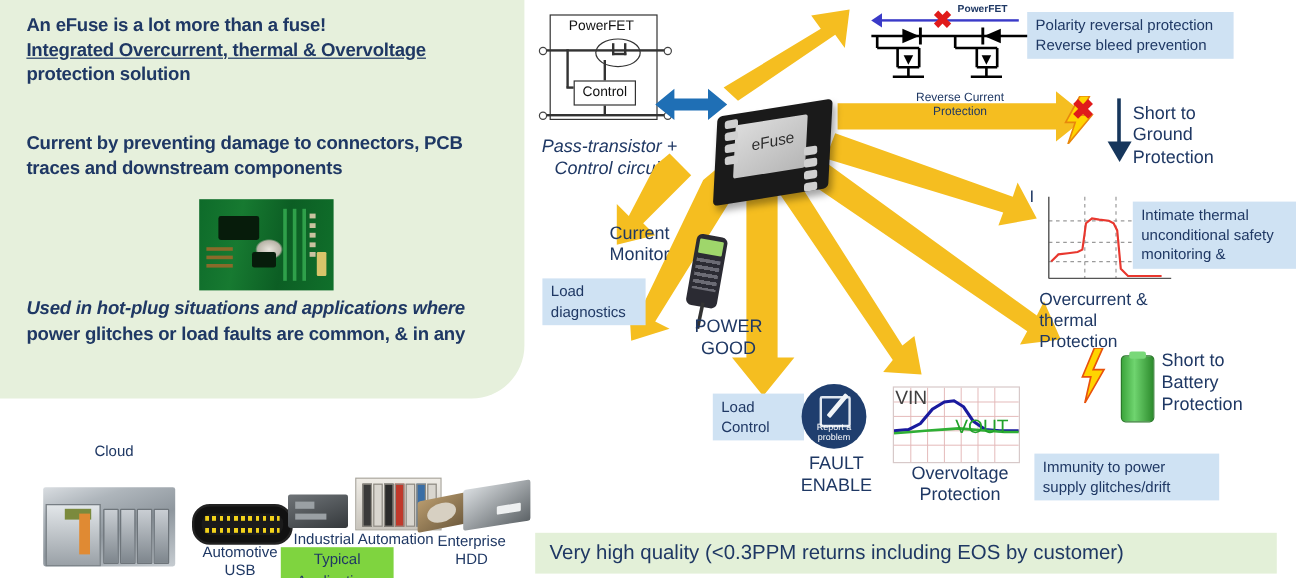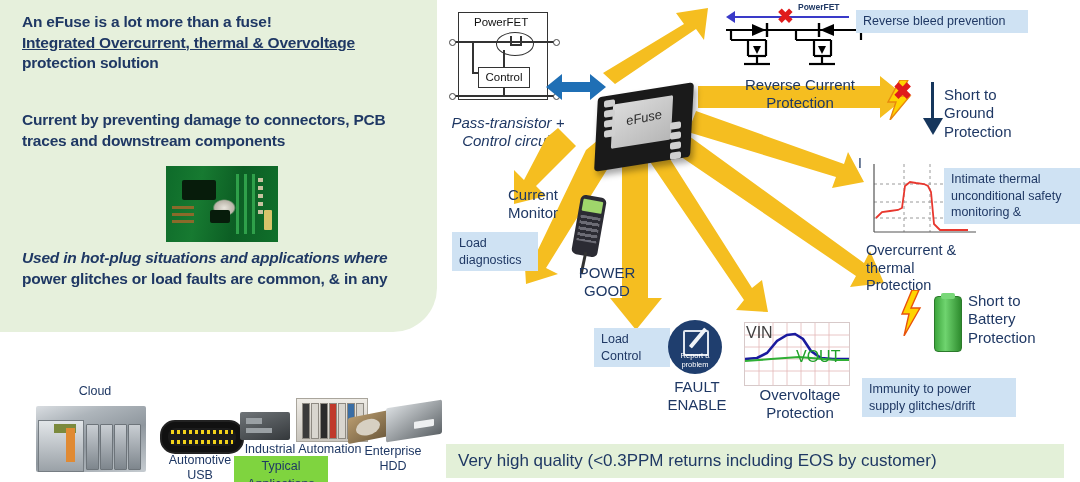--- a/index.html
+++ b/index.html
@@ -28,21 +28,21 @@
   .pcb-chip{width:34px;height:20px;left:16px;top:14px;border-radius:2px;}
   .pcb-chip2{width:20px;height:13px;left:44px;top:44px;border-radius:2px;}
   .pcb-trace{height:2px;background:#2fa04a !important;}
   .pcb-pad{width:5px;height:4px;background:#c9c2a0 !important;}
   .pcb-yel{background:#d8c46a !important;width:8px;height:20px;border-radius:1px;}
 
   
   #apps{left:18px;top:368px;width:420px;height:112px;}
   .app-label{position:absolute;text-align:center;color:#1F3864;font-size:12.5px;
       line-height:1.18;}
-  #cloud-label{left:42px;top:16px;width:70px;}
+  #cloud-label{left:42px;top:1px;width:70px;}
   #cloud-img{left:18px;top:38px;width:110px;height:66px;border-radius:2px;
      background:linear-gradient(160deg,#d9dde1 0%,#aeb5bb 25%,#8f979e 55%,#c6ccd1 100%);
      overflow:hidden;}
   #cloud-img .bay{position:absolute;top:18px;width:11px;height:44px;
      background:linear-gradient(180deg,#c9ced3,#7e868d);border:1px solid #6d747a;border-radius:1px;}
   #cloud-img .front{position:absolute;left:2px;top:14px;width:44px;height:50px;
      background:linear-gradient(180deg,#e2e6e9,#9aa1a7);border:1px solid #767d83;}
   #cloud-img .orange{position:absolute;left:30px;top:22px;width:9px;height:34px;background:#e08a33;}
   #cloud-img .green{position:absolute;left:18px;top:18px;width:22px;height:9px;background:#7b8a3d;}
 
@@ -107,21 +107,21 @@
   #blue-arrow{left:546px;top:72px;width:60px;height:30px;}
 
   
   #rev{left:726px;top:4px;width:140px;height:78px;}
   #ireverse-lbl{left:798px;top:2px;font-size:8.5px;color:#1F3864;font-weight:bold;}
   #rev-arrow-line{left:731px;top:16px;width:118px;height:2px;background:#3A3AC8;}
   #rev-arrow-tip{left:726px;top:11px;width:0;height:0;border-top:6px solid transparent;
       border-bottom:6px solid transparent;border-right:9px solid #3A3AC8;}
   .redx{position:absolute;color:#E01B1B;font-weight:bold;}
   #rev-x{left:777px;top:4px;font-size:20px;}
-  #rev-label{left:728px;top:76px;width:144px;text-align:center;font-size:15px;
+  #rev-label{left:728px;top:76px;width:144px;text-align:center;font-size:10px;
       line-height:1.2;color:#1F3864;}
 
   
   .infobox{position:absolute;background:#CFE2F3;color:#1F3864;font-size:12.5px;
       line-height:1.33;padding:3px 7px;}
 
   
   #stg-bolt{left:886px;top:80px;width:26px;height:40px;}
   #stg-x{left:893px;top:78px;font-size:23px;}
   #stg-down{left:931px;top:82px;width:3px;height:38px;background:#16365C;}
@@ -365,20 +365,21 @@
   <polygon points="108,20 108,32 94,26" fill="#000"></polygon>
   <line x1="93" y1="19" x2="93" y2="33" stroke="#000" stroke-width="2.4"></line>
   <polygon points="27,42 35,42 31,50" fill="#000"></polygon>
   <polygon points="92,42 100,42 96,50" fill="#000"></polygon>
 </svg>
 <div class="abs" id="rev-label">
   <div>Reverse Current</div>
   <div>Protection</div>
 </div>
 <div class="infobox" style="left:856px;top:10px;width:158px;">
+  <div>Polarity reversal protection</div>
   <div>Reverse bleed prevention</div>
 </div>
 
 <svg class="abs" id="stg-bolt" viewBox="0 0 26 40">
   <polygon points="14,0 2,22 10,22 4,40 24,16 14,16 22,0" fill="#FFD400" stroke="#E8880C" stroke-width="1.4"></polygon>
 </svg>
 <div class="abs redx" id="stg-x">✖</div>
 <div class="abs" id="stg-down"></div>
 <div class="abs" id="stg-tip"></div>
 <div class="abs" id="stg-label">

